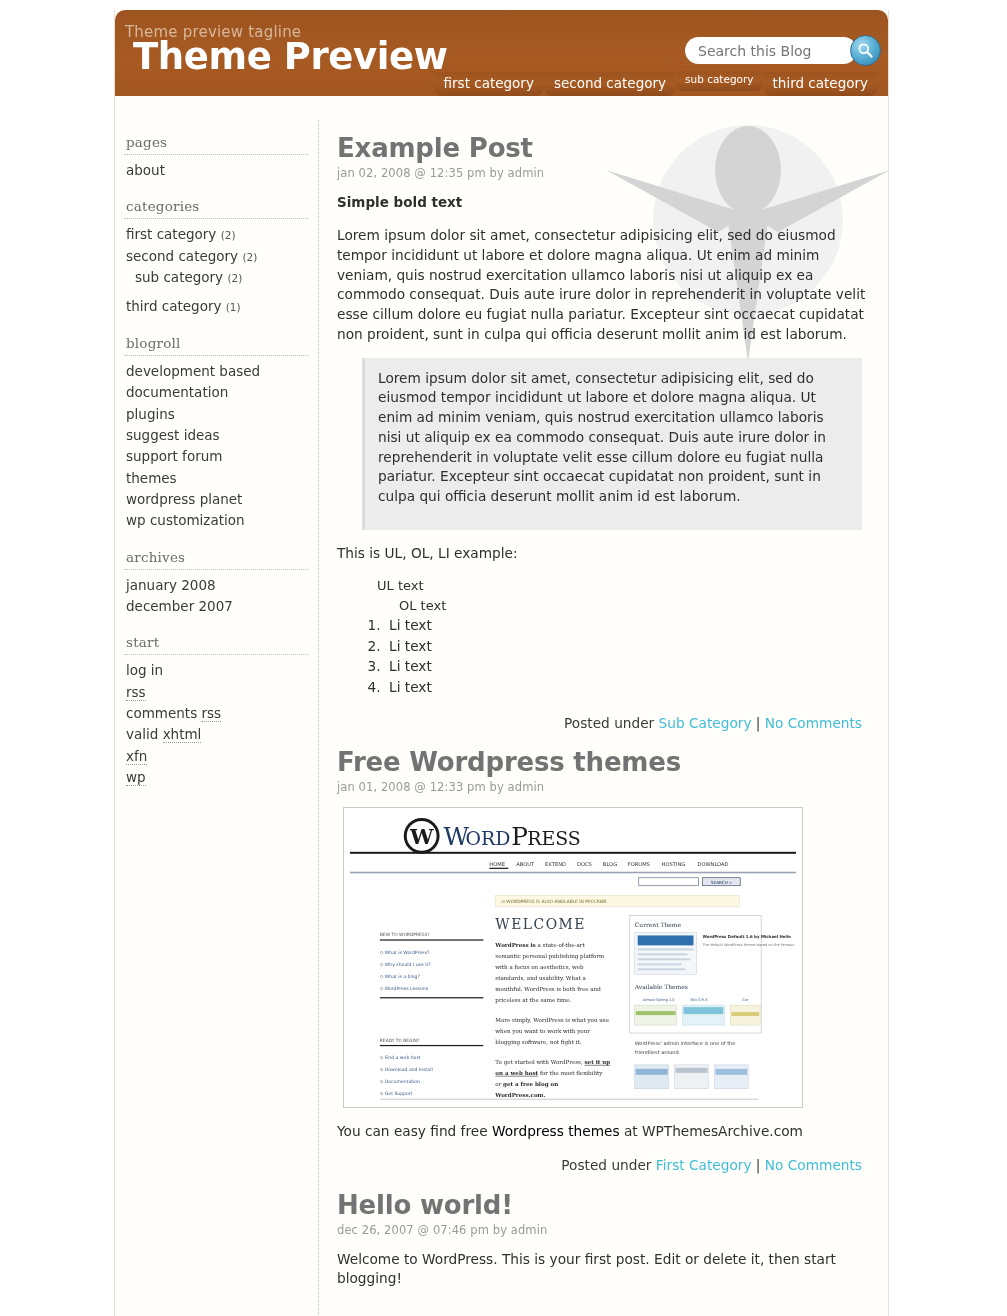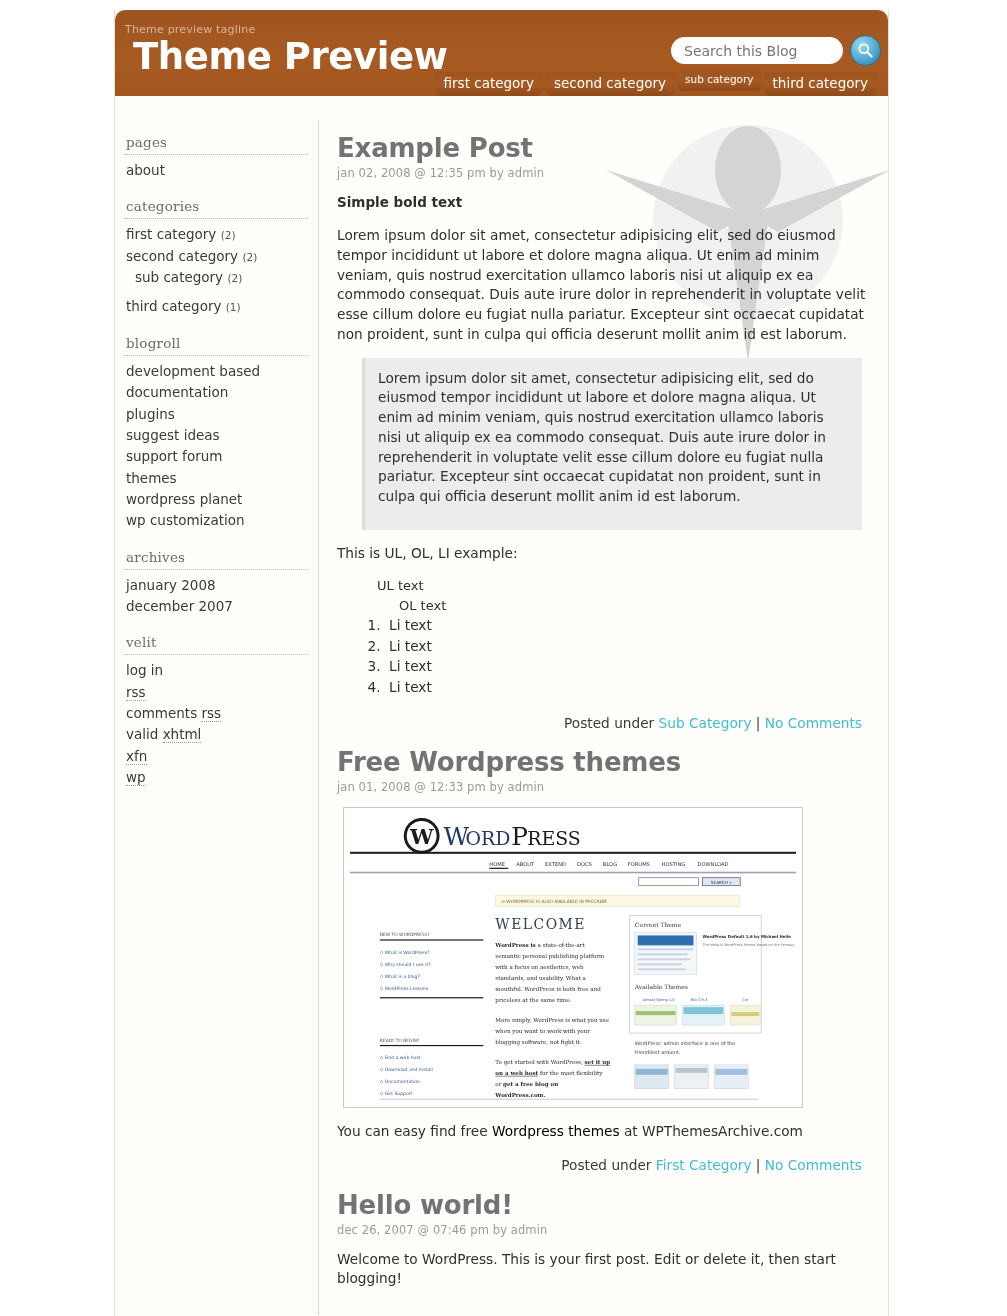--- a/index.html
+++ b/index.html
@@ -30,29 +30,29 @@
   .header {
     position:relative;
     height:86px;
     background:#9e5420;
     background:linear-gradient(180deg,#9e5420 0%,#a75a22 55%,#a35720 100%);
     border-radius:10px 10px 0 0;
     overflow:hidden;
   }
   .tagline {
     position:absolute; left:10px; top:13px;
-    font-size:11px; color:#d7b79a; letter-spacing:.2px;
+    font-size:15px; color:#d7b79a; letter-spacing:.2px;
   }
   .blogtitle {
     position:absolute; left:18px; top:28px;
     font-size:37px; font-weight:bold; color:#ffffff;
     letter-spacing:-.4px; line-height:1;
   }
   .searchbox {
-    position:absolute; right:45px; top:27px;
+    position:absolute; right:31px; top:27px;
     width:172px; height:27px;
     background:#ffffff;
     border-radius:14px;
     border:none;
     outline:none;
     padding:0 13px;
     font-family:"DejaVu Sans","Liberation Sans",sans-serif;
     font-size:14px;
     color:#555;
   }
@@ -232,21 +232,21 @@
           <li><a href="#">wordpress planet</a></li>
           <li><a href="#">wp customization</a></li>
         </ul>
 
         <div class="wtitle">archives</div>
         <ul class="wlist">
           <li><a href="#">january 2008</a></li>
           <li><a href="#">december 2007</a></li>
         </ul>
 
-        <div class="wtitle">velit</div>
+        <div class="wtitle">start</div>
         <ul class="wlist">
           <li><a href="#">log in</a></li>
           <li><a href="#" class="dotted">rss</a></li>
           <li><a href="#">comments <span class="dotted">rss</span></a></li>
           <li><a href="#">valid <span class="dotted">xhtml</span></a></li>
           <li><a href="#" class="dotted">xfn</a></li>
           <li><a href="#" class="dotted">wp</a></li>
         </ul>
       </div>
 

